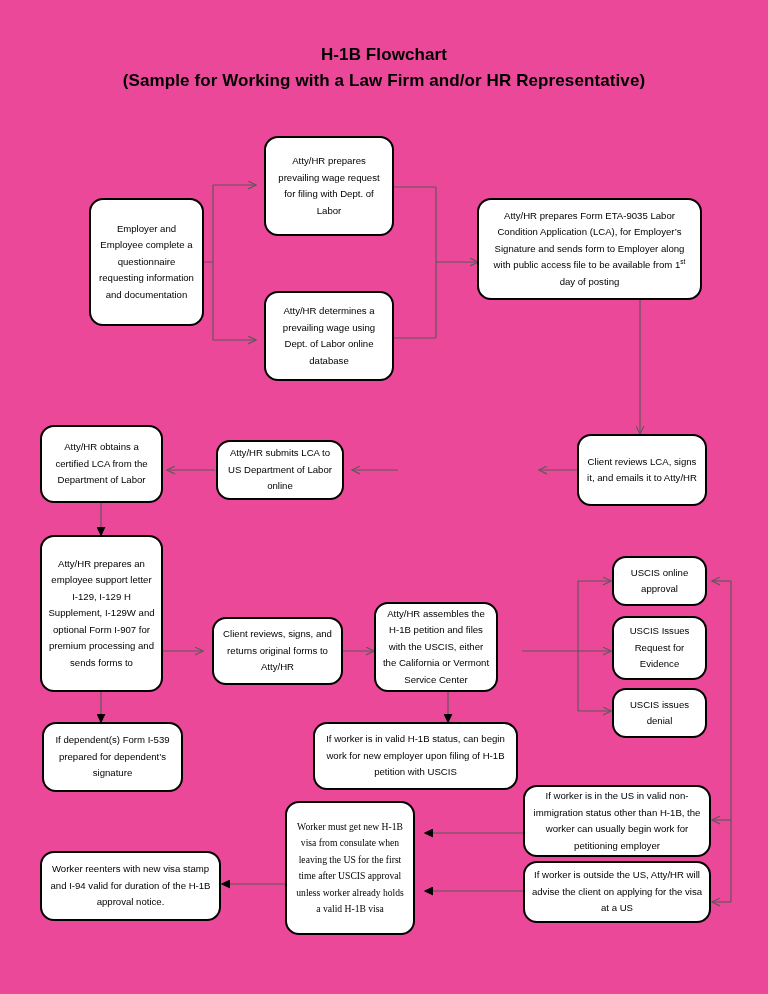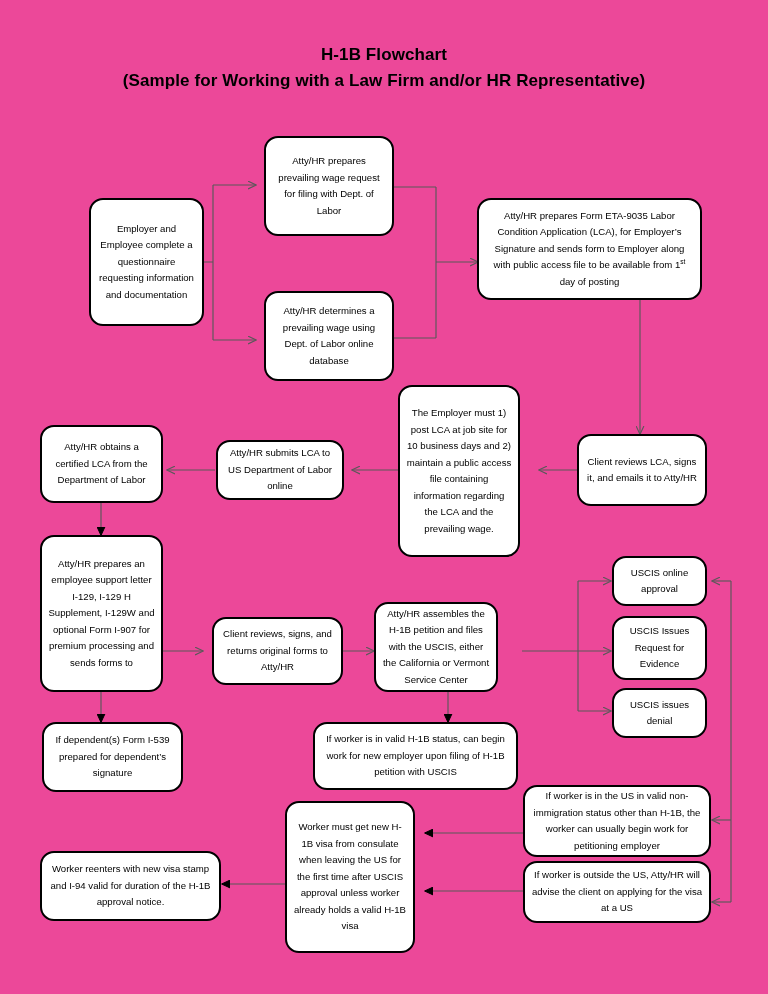--- a/index.html
+++ b/index.html
@@ -146,23 +146,20 @@
   </div>
 
   <div class="node" style="left:477px; top:198px; width:225px; height:102px;">
     <span class="txt"><span>Atty/HR prepares Form ETA-9035 Labor Condition Application (LCA), for Employer’s Signature and sends form to Employer along with public access file to be available from 1</span><sup>st</sup><span> day of posting</span></span>
   </div>
 
   <div class="node" style="left:577px; top:434px; width:130px; height:72px;">
     <span class="txt">Client reviews LCA, signs it, and emails it to Atty/HR</span>
   </div>
 
-  <div class="node" style="left:398px; top:385px; width:122px; height:172px;">
-    <span class="txt">The Employer must 1) post LCA at job site for 10 business days and 2) maintain a public access file containing information regarding the LCA and the prevailing wage.</span>
-  </div>
 
   <div class="node" style="left:216px; top:440px; width:128px; height:60px;">
     <span class="txt">Atty/HR submits LCA to US Department of Labor online</span>
   </div>
 
   <div class="node" style="left:40px; top:425px; width:123px; height:78px;">
     <span class="txt">Atty/HR obtains a certified LCA from the Department of Labor</span>
   </div>
 
   <div class="node" style="left:40px; top:535px; width:123px; height:157px;">
@@ -198,21 +195,21 @@
   </div>
 
   <div class="node" style="left:523px; top:785px; width:188px; height:72px;">
     <span class="txt">If worker is in the US in valid non-immigration status other than H-1B, the worker can usually begin work for petitioning employer</span>
   </div>
 
   <div class="node" style="left:523px; top:861px; width:188px; height:62px;">
     <span class="txt">If worker is outside the US, Atty/HR will advise the client on applying for the visa at a US</span>
   </div>
 
-  <div class="node" style="left:285px; top:801px; width:130px; height:152px;">
+  <div class="node" style="left:285px; top:801px; width:130px; height:134px;font-family:Liberation Serif, serif;">
     <span class="txt">Worker must get new H-1B visa from consulate when leaving the US for the first time after USCIS approval unless worker already holds a valid H-1B visa</span>
   </div>
 
   <div class="node" style="left:40px; top:851px; width:181px; height:70px;">
     <span class="txt">Worker reenters with new visa stamp and I-94 valid for duration of the H-1B approval notice.</span>
   </div>
 
 </div>
 
 </body></html>

